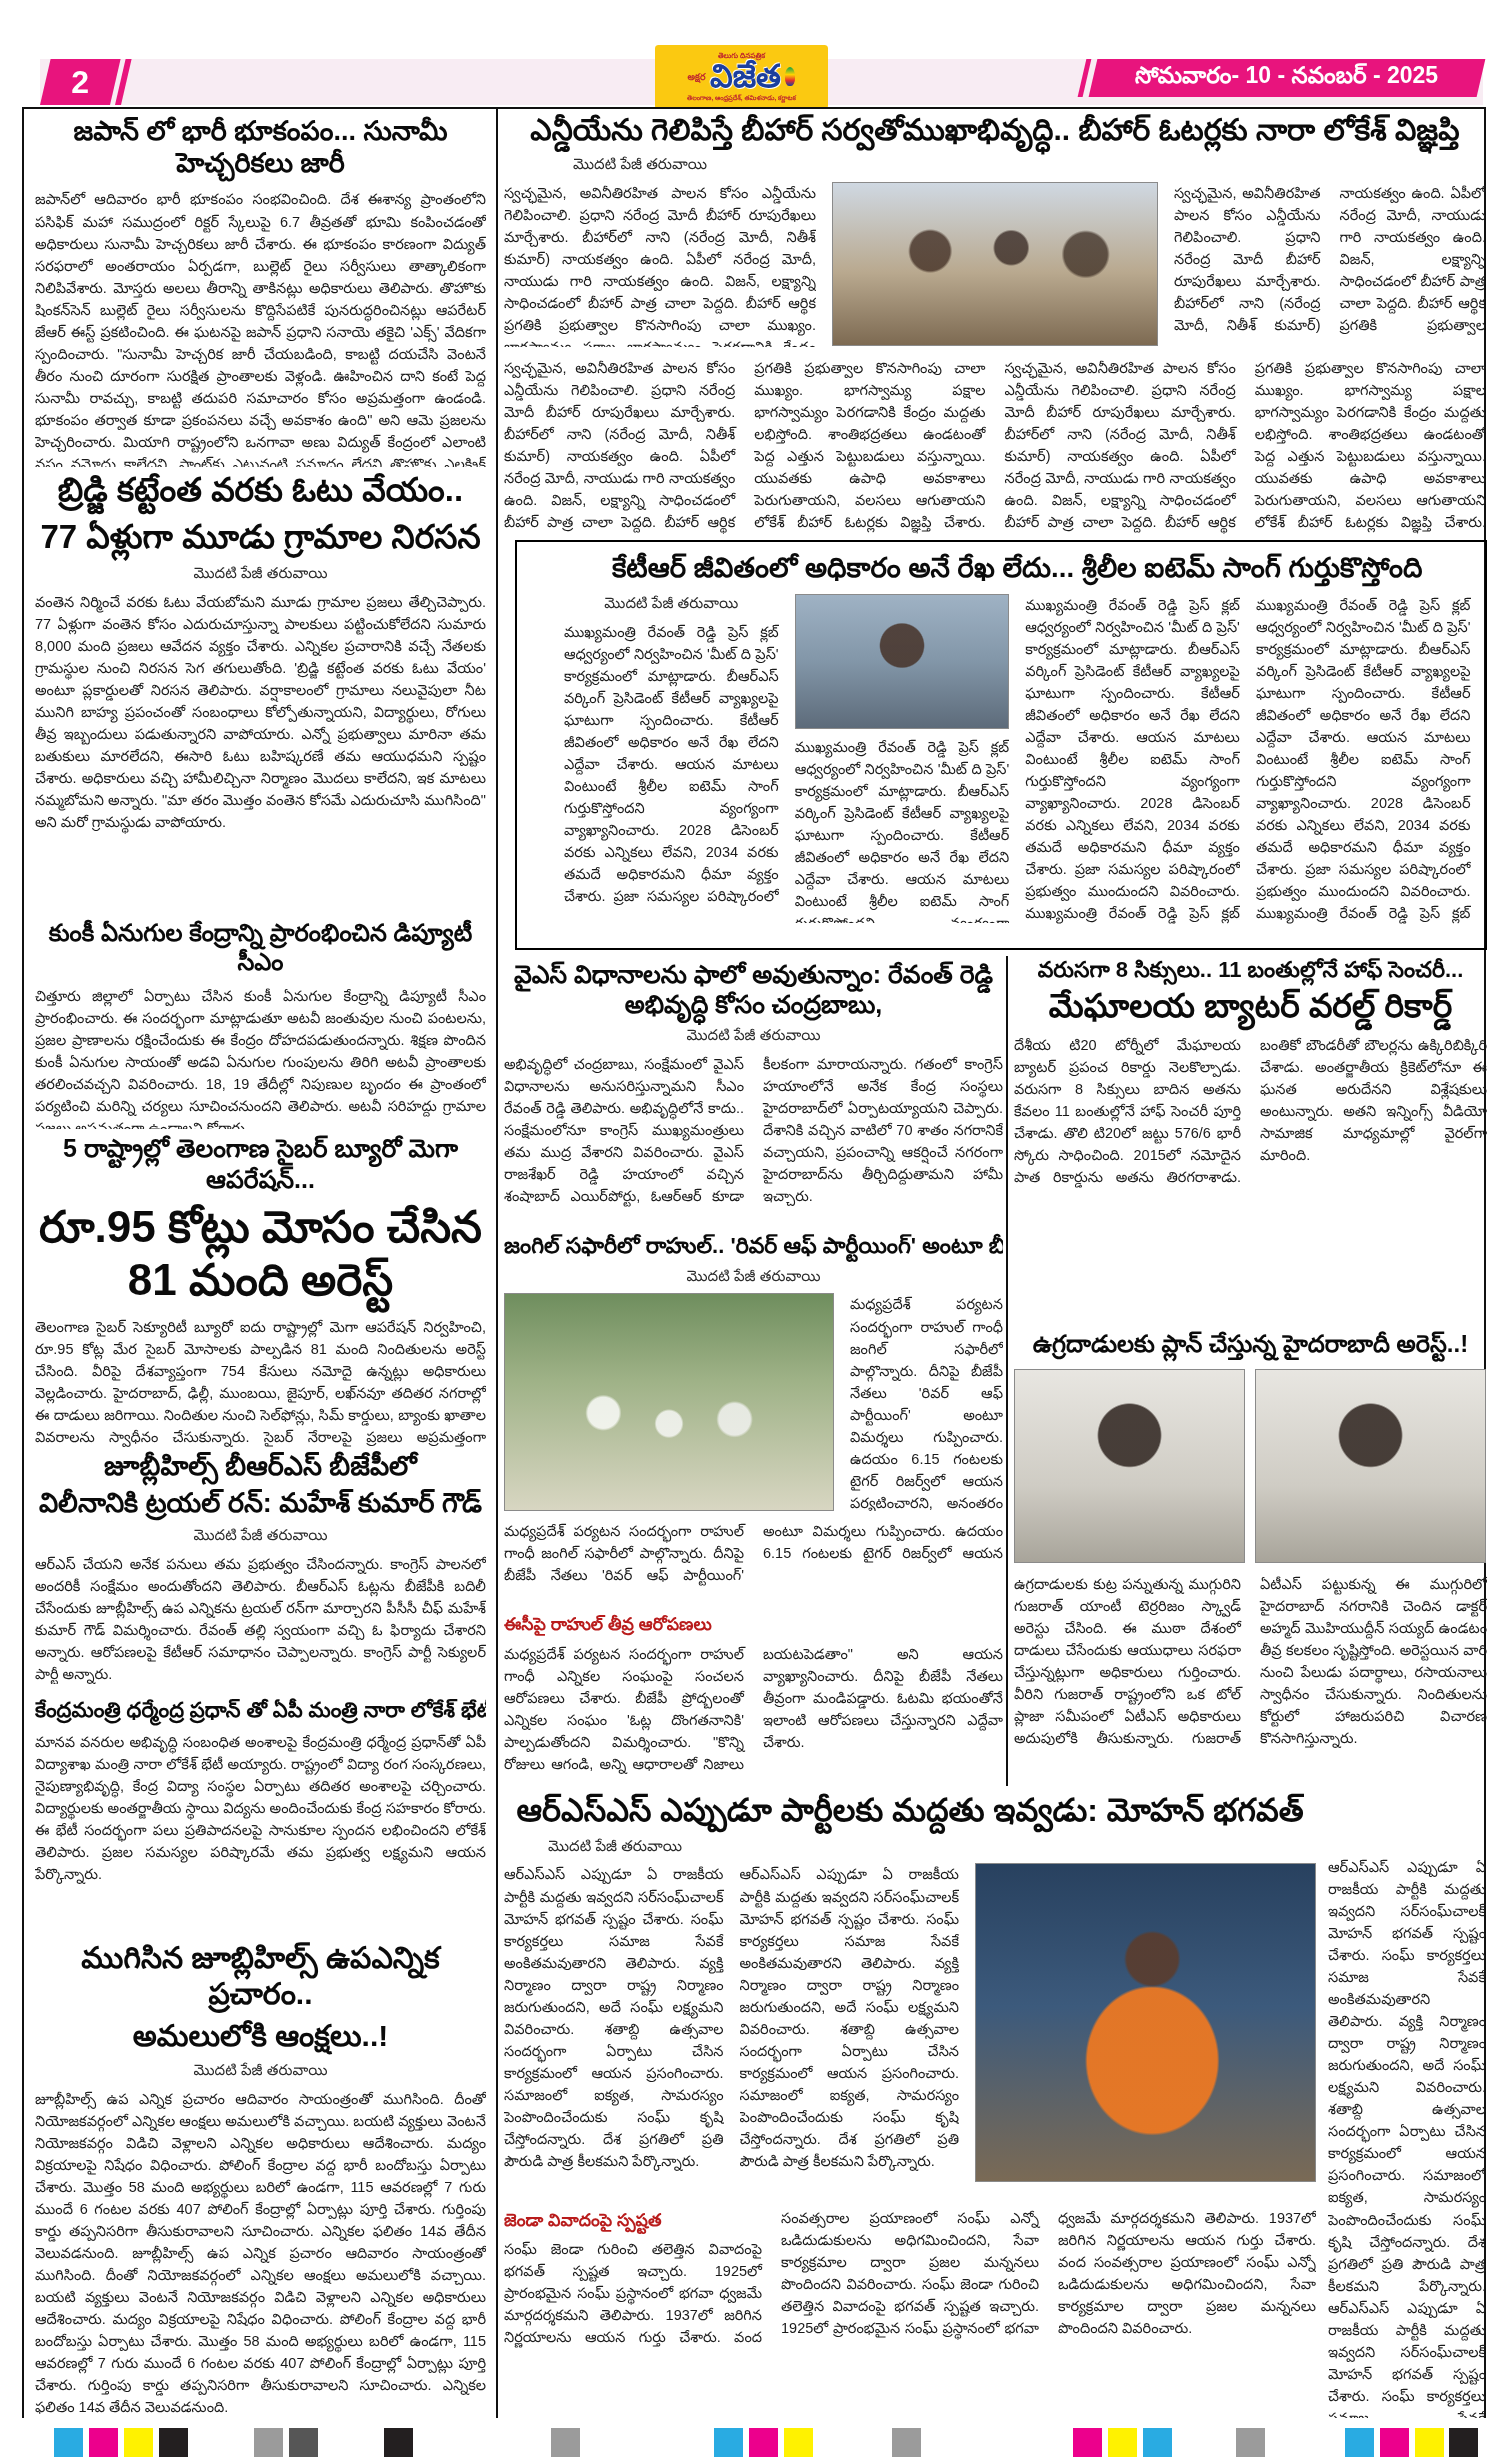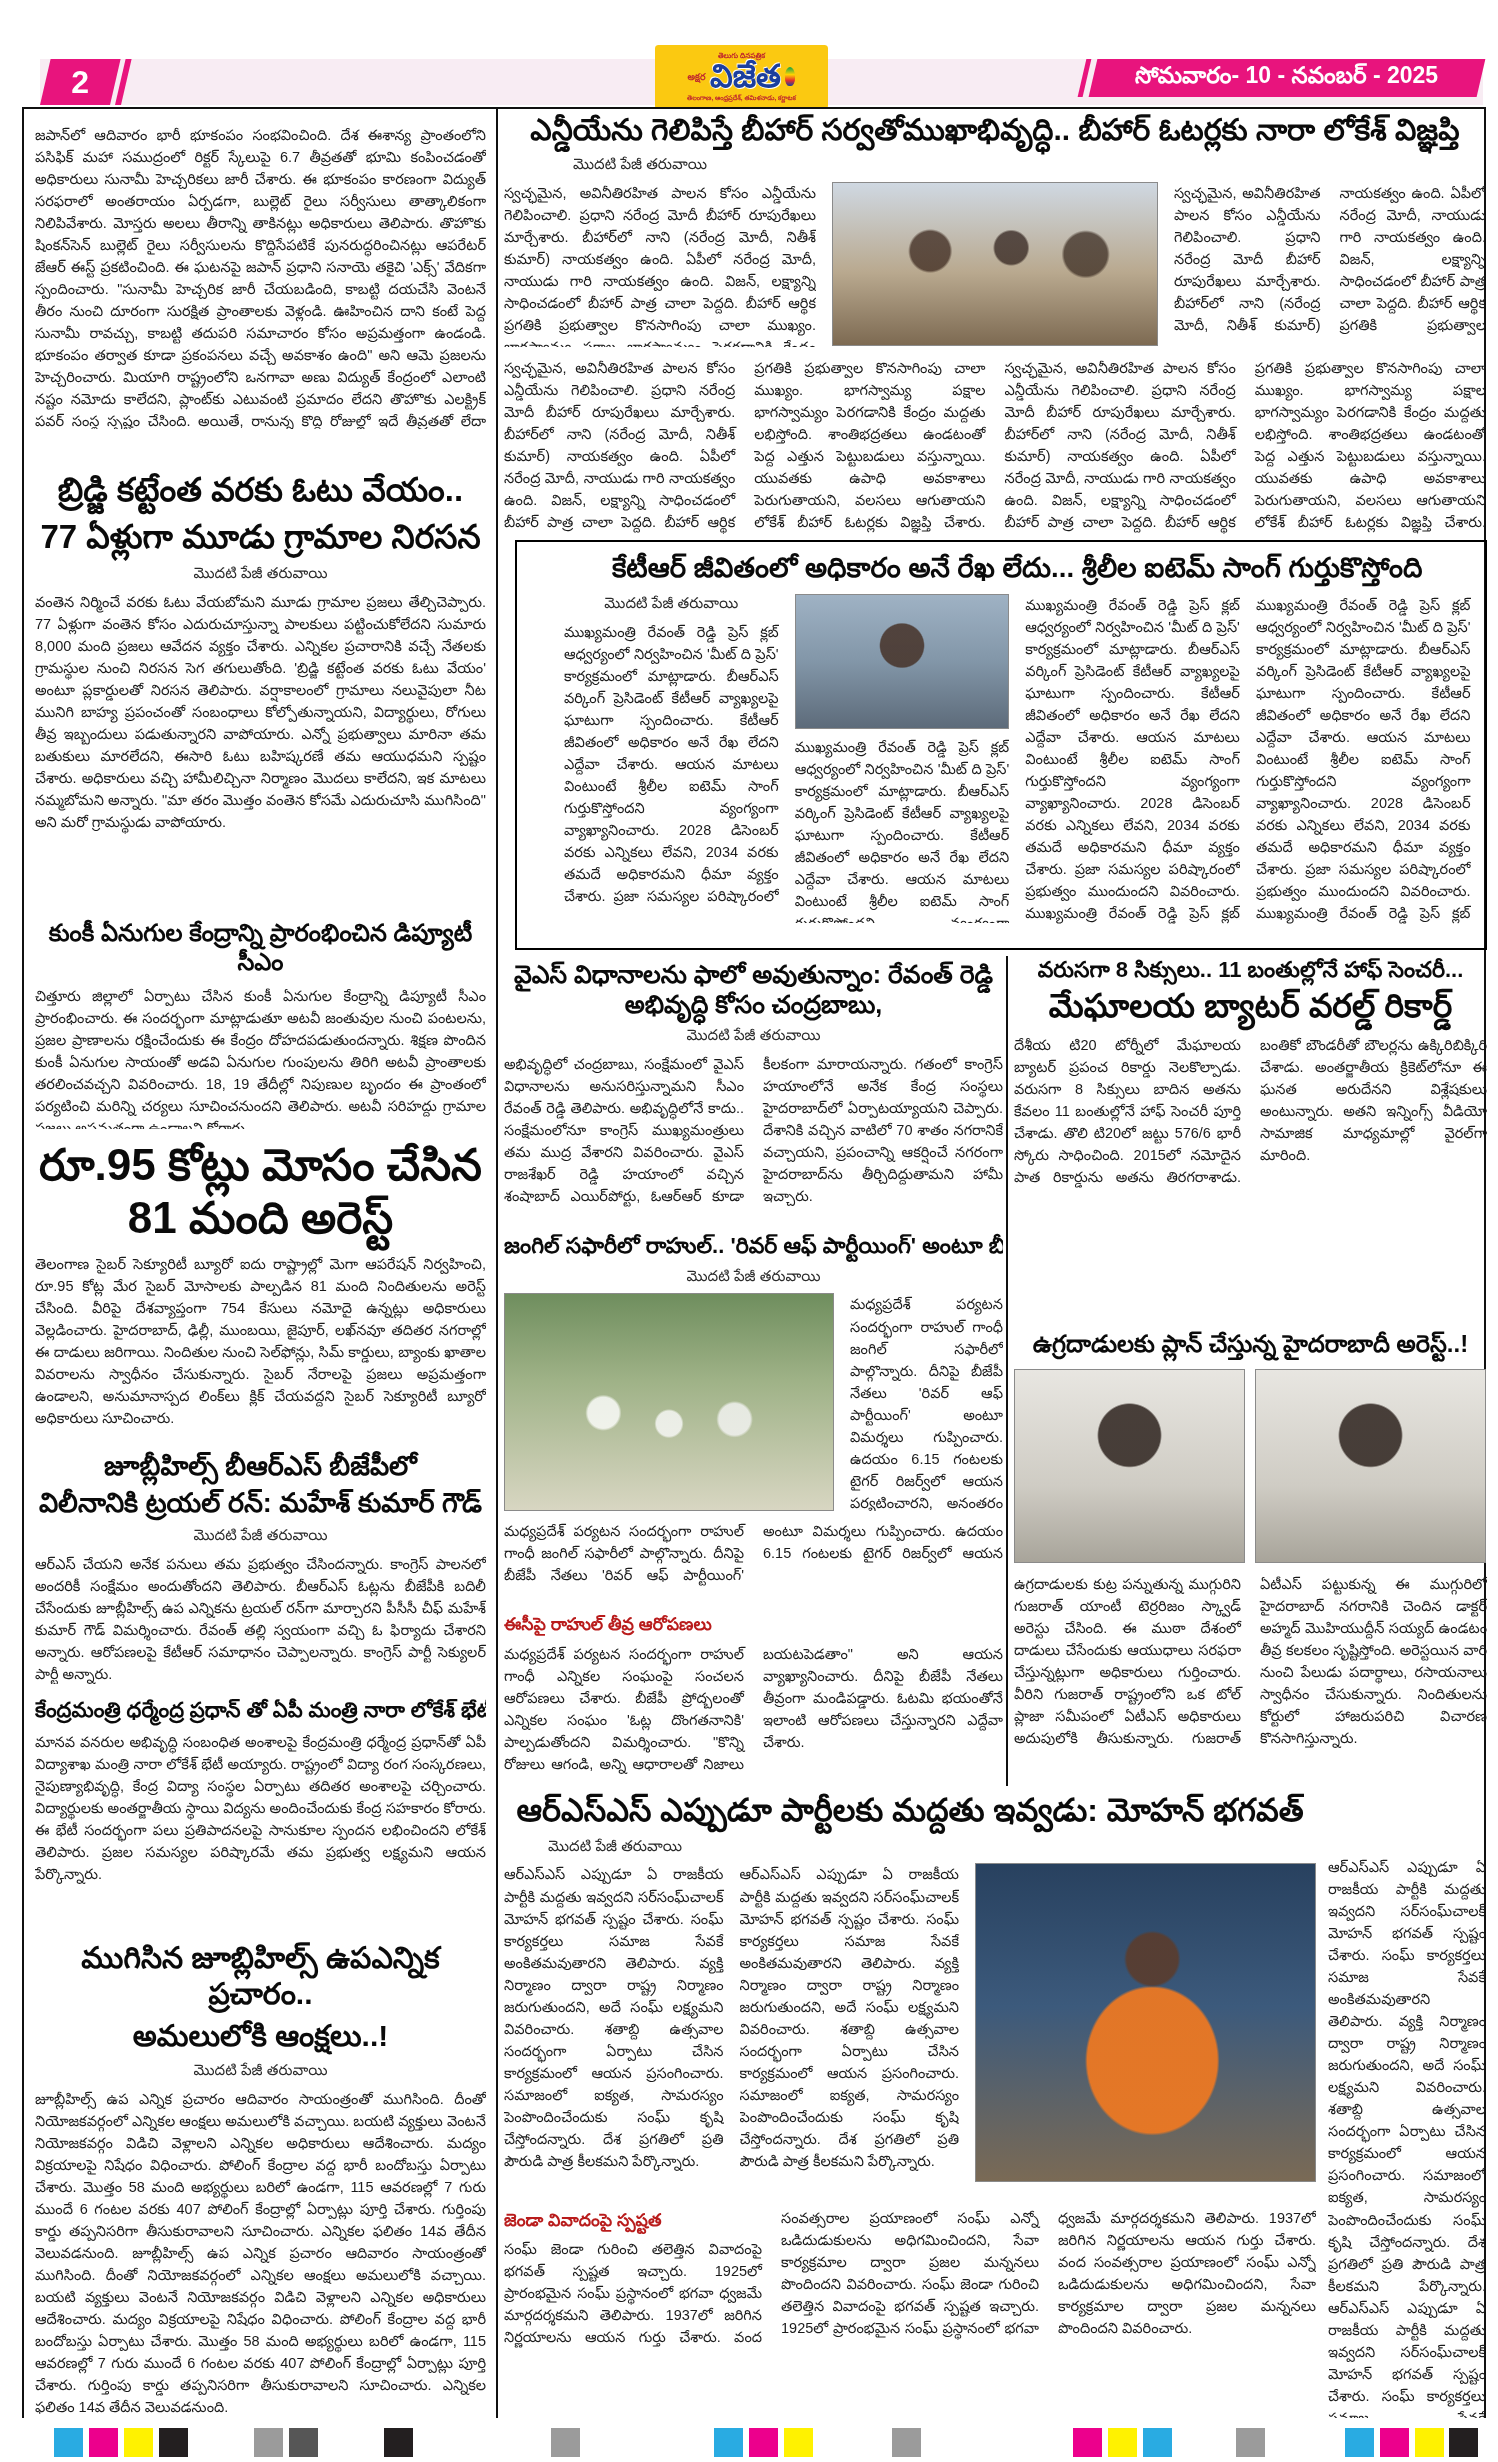--- a/index.html
+++ b/index.html
@@ -93,36 +93,38 @@
     <span>సోమవారం- 10 - నవంబర్ - 2025</span>
   </div>
   <div class="rule-h" style="left:22px;top:107px;width:1464px;height:2.2px;"></div>
 
   <div class="rule-v" style="left:22px;top:109px;width:2.2px;height:2309px;"></div>
   <div class="rule-v" style="left:1484px;top:109px;width:2.2px;height:2309px;"></div>
   <div class="rule-v" style="left:496px;top:109px;width:1.5px;height:2309px;"></div>
   <div class="rule-v" style="left:1006px;top:956px;width:1.5px;height:830px;"></div>
 
   <div class="art" style="left:35px;top:115px;width:451px;height:352px;">
+    <div class="hl" style="font-size:27px;">జపాన్ లో భారీ భూకంపం... సునామీ హెచ్చరికలు జారీ</div>
     <div class="body-txt" style="margin-top:8.7px;height:305px;">జపాన్‌లో ఆదివారం భారీ భూకంపం సంభవించింది. దేశ ఈశాన్య ప్రాంతంలోని పసిఫిక్ మహా సముద్రంలో రిక్టర్ స్కేలుపై 6.7 తీవ్రతతో భూమి కంపించడంతో అధికారులు సునామీ హెచ్చరికలు జారీ చేశారు. ఈ భూకంపం కారణంగా విద్యుత్ సరఫరాలో అంతరాయం ఏర్పడగా, బుల్లెట్ రైలు సర్వీసులు తాత్కాలికంగా నిలిపివేశారు. మోస్తరు అలలు తీరాన్ని తాకినట్లు అధికారులు తెలిపారు. తొహొకు షింకన్‌సెన్ బుల్లెట్ రైలు సర్వీసులను కొద్దిసేపటికే పునరుద్ధరించినట్లు ఆపరేటర్ జేఆర్ ఈస్ట్ ప్రకటించింది. ఈ ఘటనపై జపాన్ ప్రధాని సనాయె తకైచి 'ఎక్స్' వేదికగా స్పందించారు. "సునామీ హెచ్చరిక జారీ చేయబడింది, కాబట్టి దయచేసి వెంటనే తీరం నుంచి దూరంగా సురక్షిత ప్రాంతాలకు వెళ్లండి. ఊహించిన దాని కంటే పెద్ద సునామీ రావచ్చు, కాబట్టి తదుపరి సమాచారం కోసం అప్రమత్తంగా ఉండండి. భూకంపం తర్వాత కూడా ప్రకంపనలు వచ్చే అవకాశం ఉంది" అని ఆమె ప్రజలను హెచ్చరించారు. మియాగి రాష్ట్రంలోని ఒనగావా అణు విద్యుత్ కేంద్రంలో ఎలాంటి నష్టం నమోదు కాలేదని, ప్లాంట్‌కు ఎటువంటి ప్రమాదం లేదని తొహొకు ఎలక్ట్రిక్ పవర్ సంస్థ స్పష్టం చేసింది. అయితే, రానున్న కొద్ది రోజుల్లో ఇదే తీవ్రతతో లేదా అంతకంటే శక్తివంతమైన భూకంపాలు సంభవించే ప్రమాదం ఉందని, సునామీ హెచ్చరికలున్న ప్రాంతాల్లో ప్రజలు సముద్ర తీరానికి వెళ్లవద్దని వాతావరణ సంస్థ అధికారి ఒకరు మీడియా సమావేశంలో సూచించారు.</div>
   </div>
 
   <div class="art" style="left:35px;top:470px;width:451px;height:447px;">
     <div class="hl" style="font-size:33px;">బ్రిడ్జి కట్టేంత వరకు ఓటు వేయం..</div>
     <div class="hl" style="font-size:33px;margin-top:7.3px;">77 ఏళ్లుగా మూడు గ్రామాల నిరసన</div>
     <div class="cont">మొదటి పేజీ తరువాయి</div>
     <div class="body-txt" style="height:305px;">వంతెన నిర్మించే వరకు ఓటు వేయబోమని మూడు గ్రామాల ప్రజలు తేల్చిచెప్పారు. 77 ఏళ్లుగా వంతెన కోసం ఎదురుచూస్తున్నా పాలకులు పట్టించుకోలేదని సుమారు 8,000 మంది ప్రజలు ఆవేదన వ్యక్తం చేశారు. ఎన్నికల ప్రచారానికి వచ్చే నేతలకు గ్రామస్థుల నుంచి నిరసన సెగ తగులుతోంది. 'బ్రిడ్జి కట్టేంత వరకు ఓటు వేయం' అంటూ ప్లకార్డులతో నిరసన తెలిపారు. వర్షాకాలంలో గ్రామాలు నలువైపులా నీట మునిగి బాహ్య ప్రపంచంతో సంబంధాలు కోల్పోతున్నాయని, విద్యార్థులు, రోగులు తీవ్ర ఇబ్బందులు పడుతున్నారని వాపోయారు. ఎన్నో ప్రభుత్వాలు మారినా తమ బతుకులు మారలేదని, ఈసారి ఓటు బహిష్కరణే తమ ఆయుధమని స్పష్టం చేశారు. అధికారులు వచ్చి హామీలిచ్చినా నిర్మాణం మొదలు కాలేదని, ఇక మాటలు నమ్మబోమని అన్నారు. "మా తరం మొత్తం వంతెన కోసమే ఎదురుచూసి ముగిసింది" అని మరో గ్రామస్థుడు వాపోయారు.</div>
   </div>
 
   <div class="art" style="left:35px;top:919px;width:451px;height:210px;">
     <div class="hl" style="font-size:24px;">కుంకీ ఏనుగుల కేంద్రాన్ని ప్రారంభించిన డిప్యూటీ సీఎం</div>
     <div class="body-txt" style="margin-top:8.7px;height:167px;">చిత్తూరు జిల్లాలో ఏర్పాటు చేసిన కుంకీ ఏనుగుల కేంద్రాన్ని డిప్యూటీ సీఎం ప్రారంభించారు. ఈ సందర్భంగా మాట్లాడుతూ అటవీ జంతువుల నుంచి పంటలను, ప్రజల ప్రాణాలను రక్షించేందుకు ఈ కేంద్రం దోహదపడుతుందన్నారు. శిక్షణ పొందిన కుంకీ ఏనుగుల సాయంతో అడవి ఏనుగుల గుంపులను తిరిగి అటవీ ప్రాంతాలకు తరలించవచ్చని వివరించారు. 18, 19 తేదీల్లో నిపుణుల బృందం ఈ ప్రాంతంలో పర్యటించి మరిన్ని చర్యలు సూచించనుందని తెలిపారు. అటవీ సరిహద్దు గ్రామాల ప్రజలు అప్రమత్తంగా ఉండాలని కోరారు.</div>
   </div>
 
   <div class="art" style="left:35px;top:1133px;width:451px;height:315px;">
+    <div class="kicker" style="font-size:25px;">5 రాష్ట్రాల్లో తెలంగాణ సైబర్ బ్యూరో మెగా ఆపరేషన్...</div>
     <div class="hl" style="font-size:44px;margin-top:5.8px;">రూ.95 కోట్లు మోసం చేసిన 81 మంది అరెస్ట్</div>
     <div class="body-txt" style="margin-top:8.7px;height:218px;">తెలంగాణ సైబర్ సెక్యూరిటీ బ్యూరో ఐదు రాష్ట్రాల్లో మెగా ఆపరేషన్ నిర్వహించి, రూ.95 కోట్ల మేర సైబర్ మోసాలకు పాల్పడిన 81 మంది నిందితులను అరెస్ట్ చేసింది. వీరిపై దేశవ్యాప్తంగా 754 కేసులు నమోదై ఉన్నట్లు అధికారులు వెల్లడించారు. హైదరాబాద్, ఢిల్లీ, ముంబయి, జైపూర్, లఖ్‌నవూ తదితర నగరాల్లో ఈ దాడులు జరిగాయి. నిందితుల నుంచి సెల్‌ఫోన్లు, సిమ్ కార్డులు, బ్యాంకు ఖాతాల వివరాలను స్వాధీనం చేసుకున్నారు. సైబర్ నేరాలపై ప్రజలు అప్రమత్తంగా ఉండాలని, అనుమానాస్పద లింక్‌లు క్లిక్ చేయవద్దని సైబర్ సెక్యూరిటీ బ్యూరో అధికారులు సూచించారు.</div>
   </div>
 
   <div class="art" style="left:35px;top:1450px;width:451px;height:244px;">
     <div class="hl" style="font-size:27px;">జూబ్లీహిల్స్ బీఆర్ఎస్ బీజేపీలో</div>
     <div class="hl" style="font-size:27px;margin-top:4.4px;">విలీనానికి ట్రయల్ రన్: మహేశ్ కుమార్ గౌడ్</div>
     <div class="cont">మొదటి పేజీ తరువాయి</div>
     <div class="body-txt" style="height:131px;">ఆర్ఎస్ చేయని అనేక పనులు తమ ప్రభుత్వం చేసిందన్నారు. కాంగ్రెస్ పాలనలో అందరికీ సంక్షేమం అందుతోందని తెలిపారు. బీఆర్ఎస్ ఓట్లను బీజేపీకి బదిలీ చేసేందుకు జూబ్లీహిల్స్ ఉప ఎన్నికను ట్రయల్ రన్‌గా మార్చారని పీసీసీ చీఫ్ మహేశ్ కుమార్ గౌడ్ విమర్శించారు. రేవంత్ తల్లి స్వయంగా వచ్చి ఓ ఫిర్యాదు చేశారని అన్నారు. ఆరోపణలపై కేటీఆర్ సమాధానం చెప్పాలన్నారు. కాంగ్రెస్ పార్టీ సెక్యులర్ పార్టీ అన్నారు.</div>
   </div>

